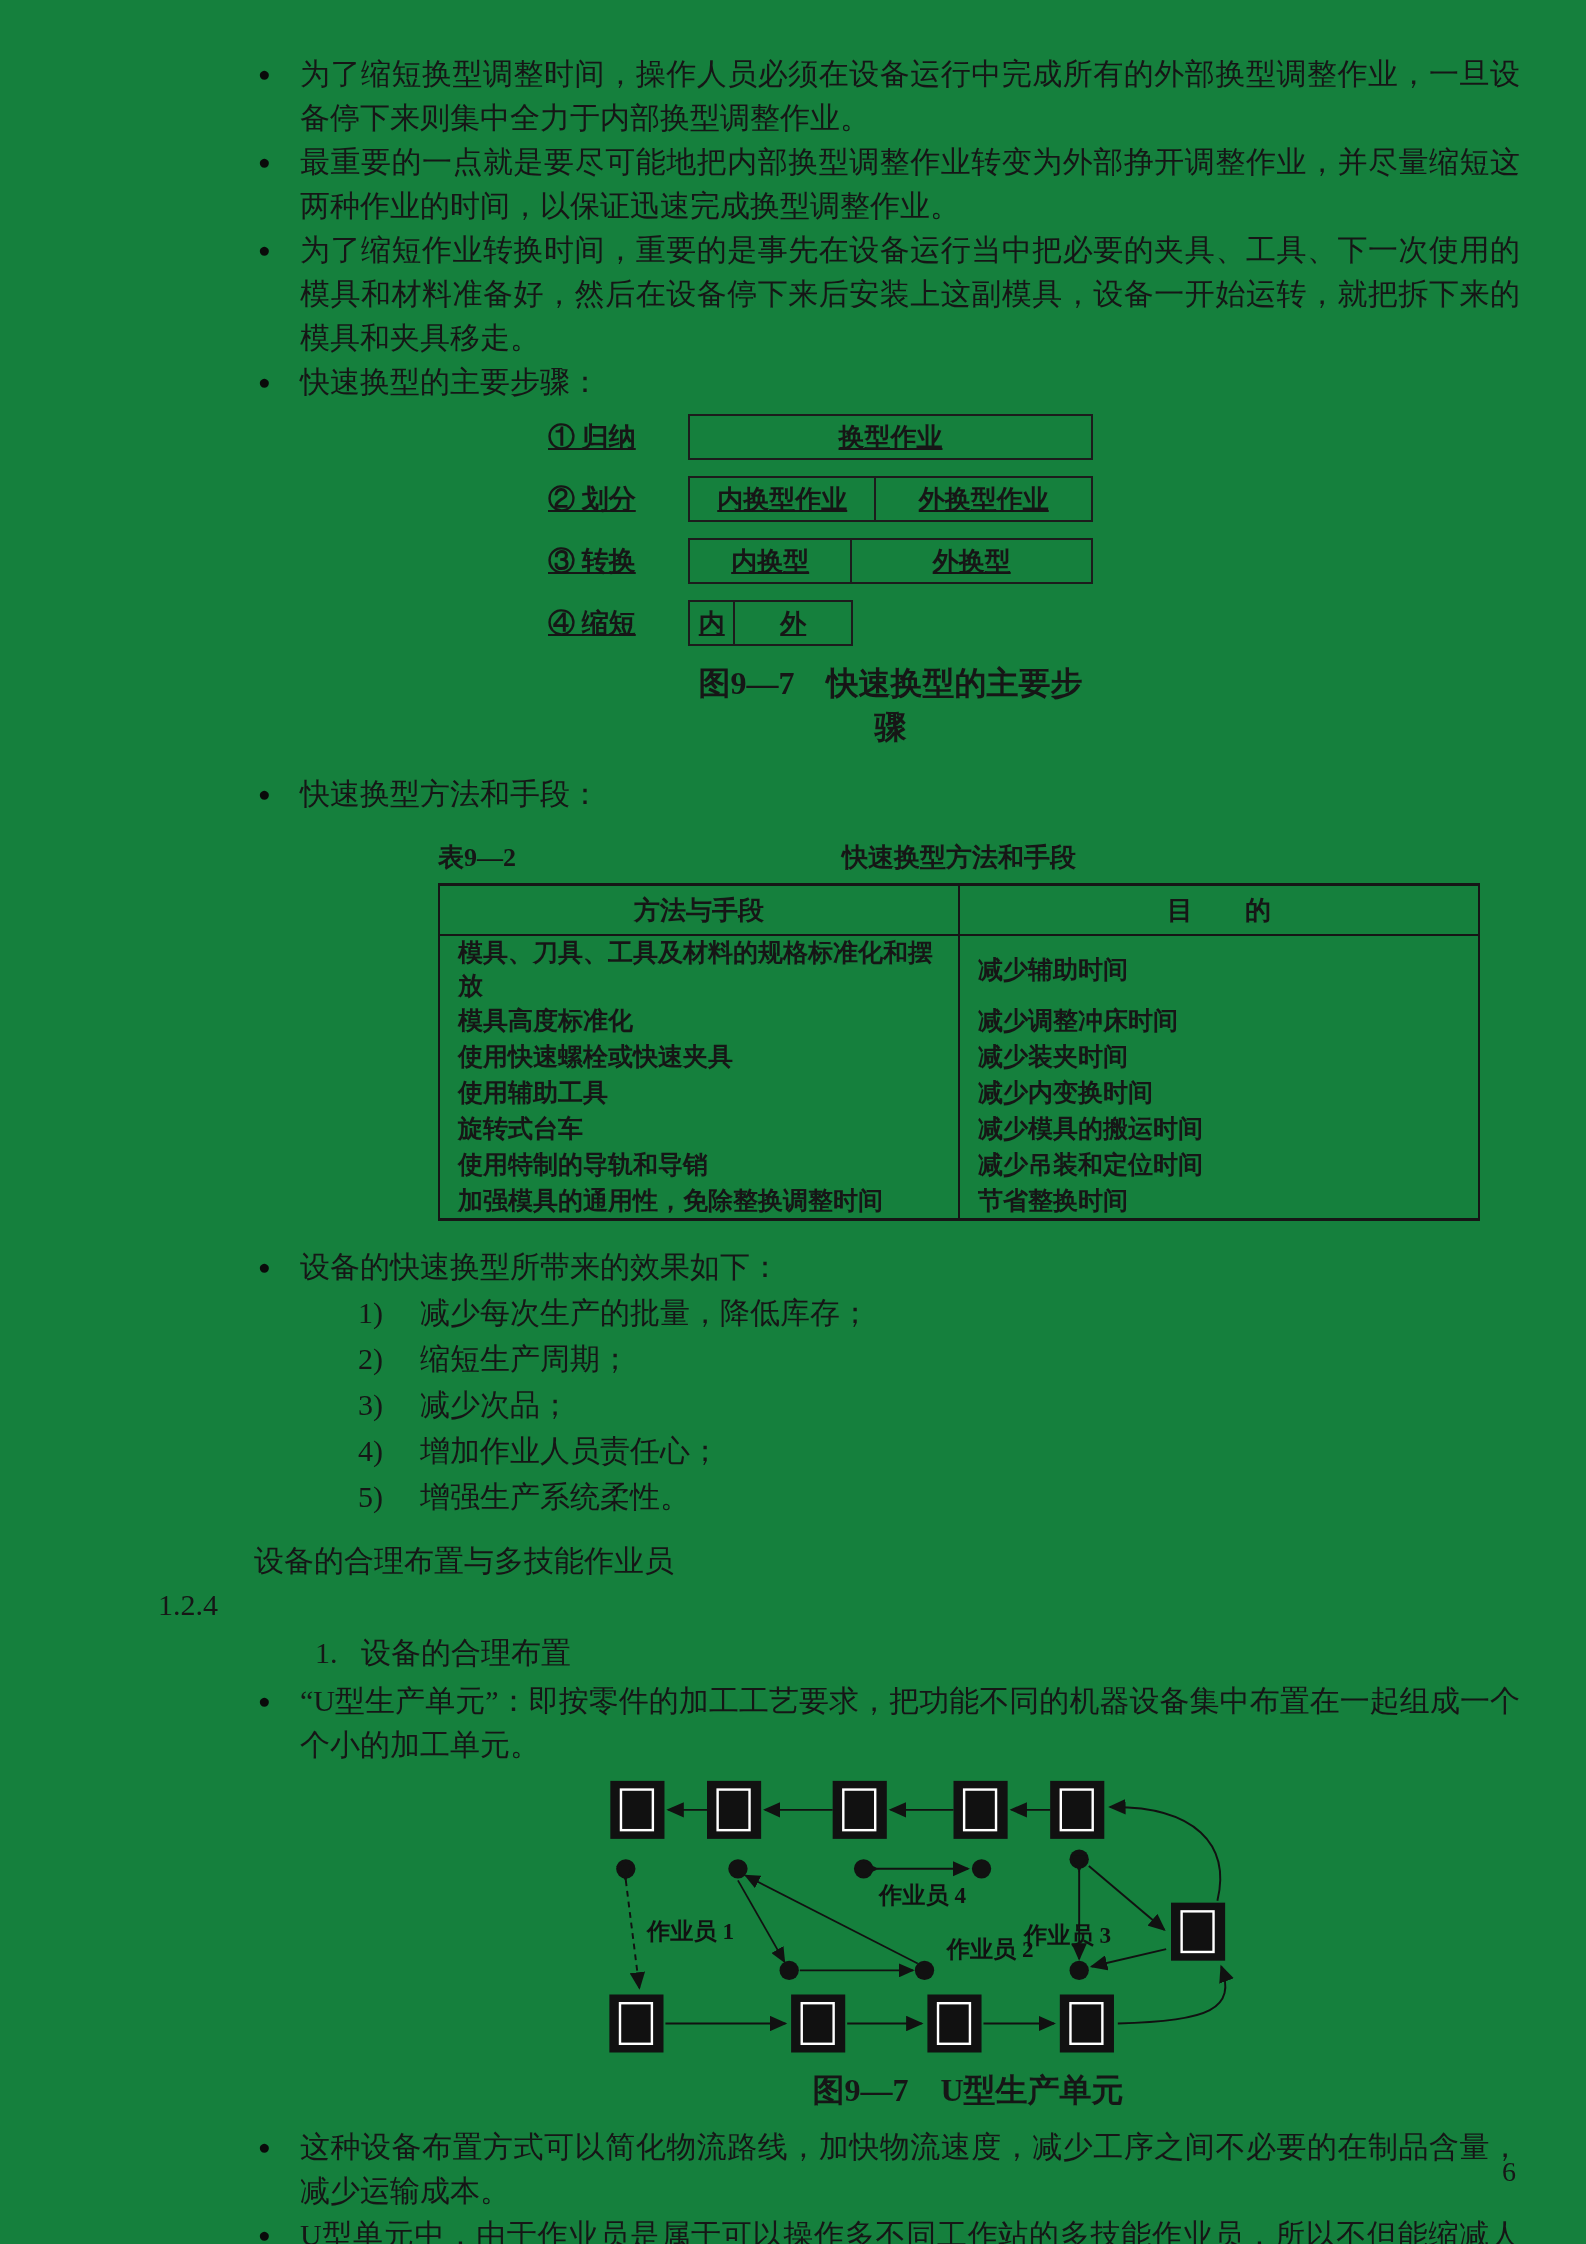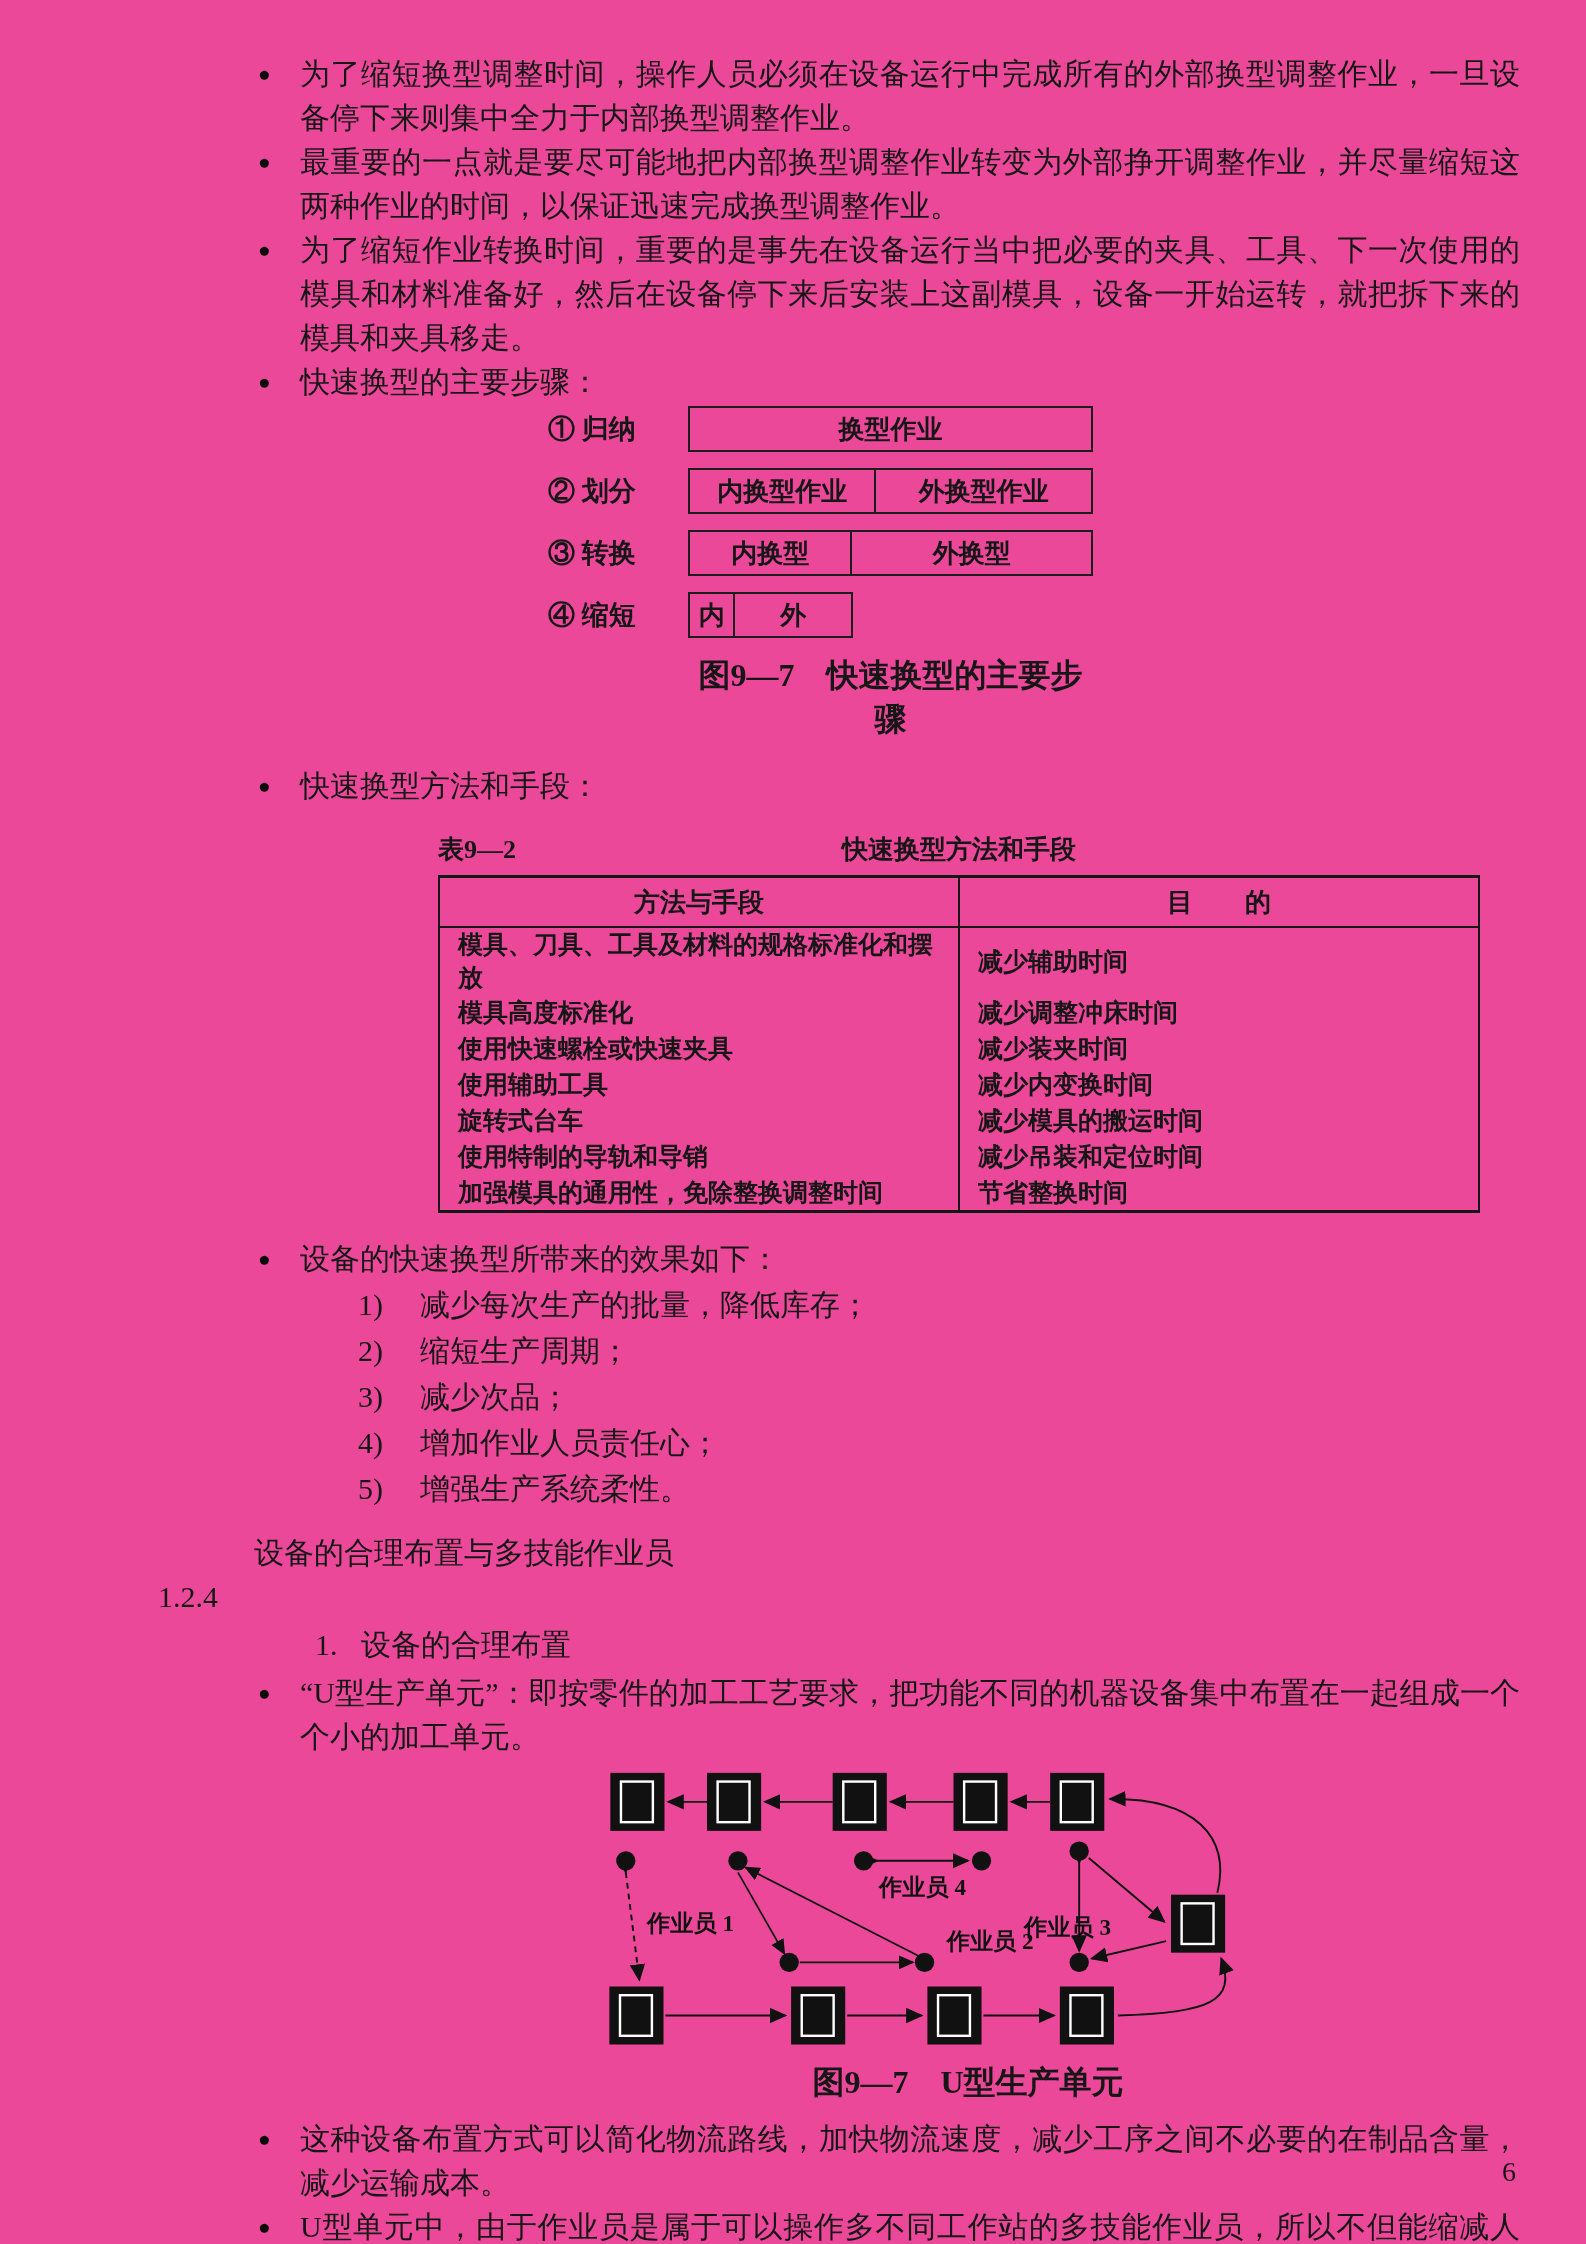--- a/index.html
+++ b/index.html
@@ -1,30 +1,30 @@
 <!DOCTYPE html>
 <html><head>
 <meta charset="utf-8">
 <style>
   html,body { margin:0; padding:0; background:#9a9a9a; }
   .page {
     position:relative; width:1586px; height:2244px; margin:0 auto;
-    background:#ec4899; color:#161616; overflow:hidden;
+    background:#15803d; color:#161616; overflow:hidden;
     font-family:"Liberation Serif","DejaVu Serif",serif;
   }
   .content { padding:52px 66px 0 158px; }
 
   
   .bullet-item { display:flex; margin-left:100px; }
   .bullet-dot { flex:0 0 42px; font-size:21px; line-height:44px; color:#0a0a0a; }
   .bullet-dot::before { content:"●"; }
   .bullet-text { flex:1; font-size:30px; line-height:44px; text-align:justify; }
 
   
-  .fig97 { margin-top:2px; margin-left:390px; }
+  .fig97 { margin-top:10px; margin-left:390px;text-decoration:underline; }
   .f97-row { display:flex; align-items:center; margin-bottom:16px; }
   .f97-label { flex:0 0 140px; font-size:27px; font-weight:bold; }
   .f97-box { display:flex; height:46px; border:2px solid #1c1c1c; box-sizing:border-box; }
   .f97-box.full { width:405px; }
   .f97-box.short { width:165px; }
   .f97-cell { display:flex; align-items:center; justify-content:center;
               font-size:26px; font-weight:bold; box-sizing:border-box; }
   .f97-cell + .f97-cell { border-left:2px solid #1c1c1c; }
   .cw100 { width:100%; } .cw46 { width:46%; } .cw54 { width:54%; }
   .cw40 { width:40%; } .cw60 { width:60%; } .cw27 { width:27%; } .cw73 { width:73%; }

